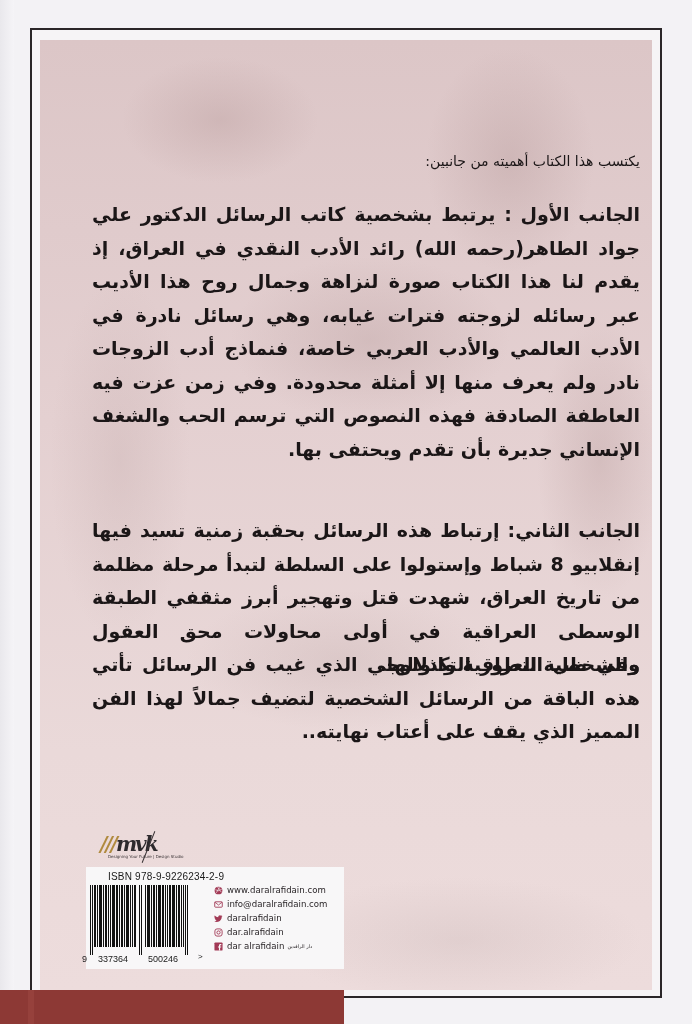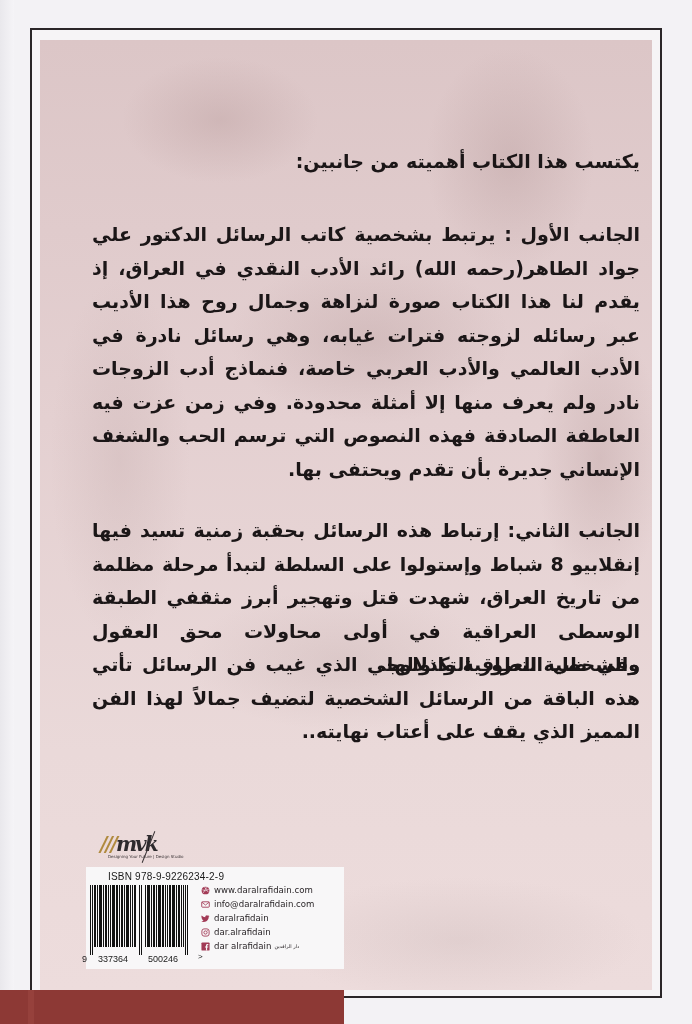--- a/index.html
+++ b/index.html
@@ -57,25 +57,25 @@
   }
   .heading {
     position: absolute;
     left: 92px;
     width: 548px;
     top: 145px;
     direction: rtl;
     text-align: right;
     color: #1b1617;
     font-family: "DejaVu Sans", sans-serif;
-    font-size: 19px;
-    font-weight: bold;
+    font-size: 14px;
+    font-weight: normal;
     line-height: 33px;
   }
-  .para-1 { top: 198px; margin-top: 20px; }
+  .para-1 { top: 198px; }
   .para-2 { top: 482px; margin-top: 32px; }
   .para-3 { top: 648px; }
 
   .logo {
     position: absolute;
     left: 100px; top: 830px;
     width: 80px; height: 36px;
   }
   .logo-marks {
     position: absolute; left: 0; top: 2px;
@@ -140,21 +140,21 @@
     color: #1a1a1a;
     white-space: nowrap;
   }
   .barcode-digits .d0 { position: absolute; left: -4px; top: 0; }
   .barcode-digits .d1 { position: absolute; left: 12px; top: 0; }
   .barcode-digits .d2 { position: absolute; left: 62px; top: 0; }
   .barcode-digits .d3 { position: absolute; left: 112px; top: -2px; font-size: 8px; }
 
   .contacts {
     position: absolute;
-    left: 115px; top: 16px;
+    left: 128px; top: 16px;
     width: 128px;
   }
   .contact-row {
     display: flex;
     align-items: center;
     height: 14px;
     font-family: "DejaVu Sans", sans-serif;
     font-size: 8.6px;
     color: #2a2528;
     white-space: nowrap;

